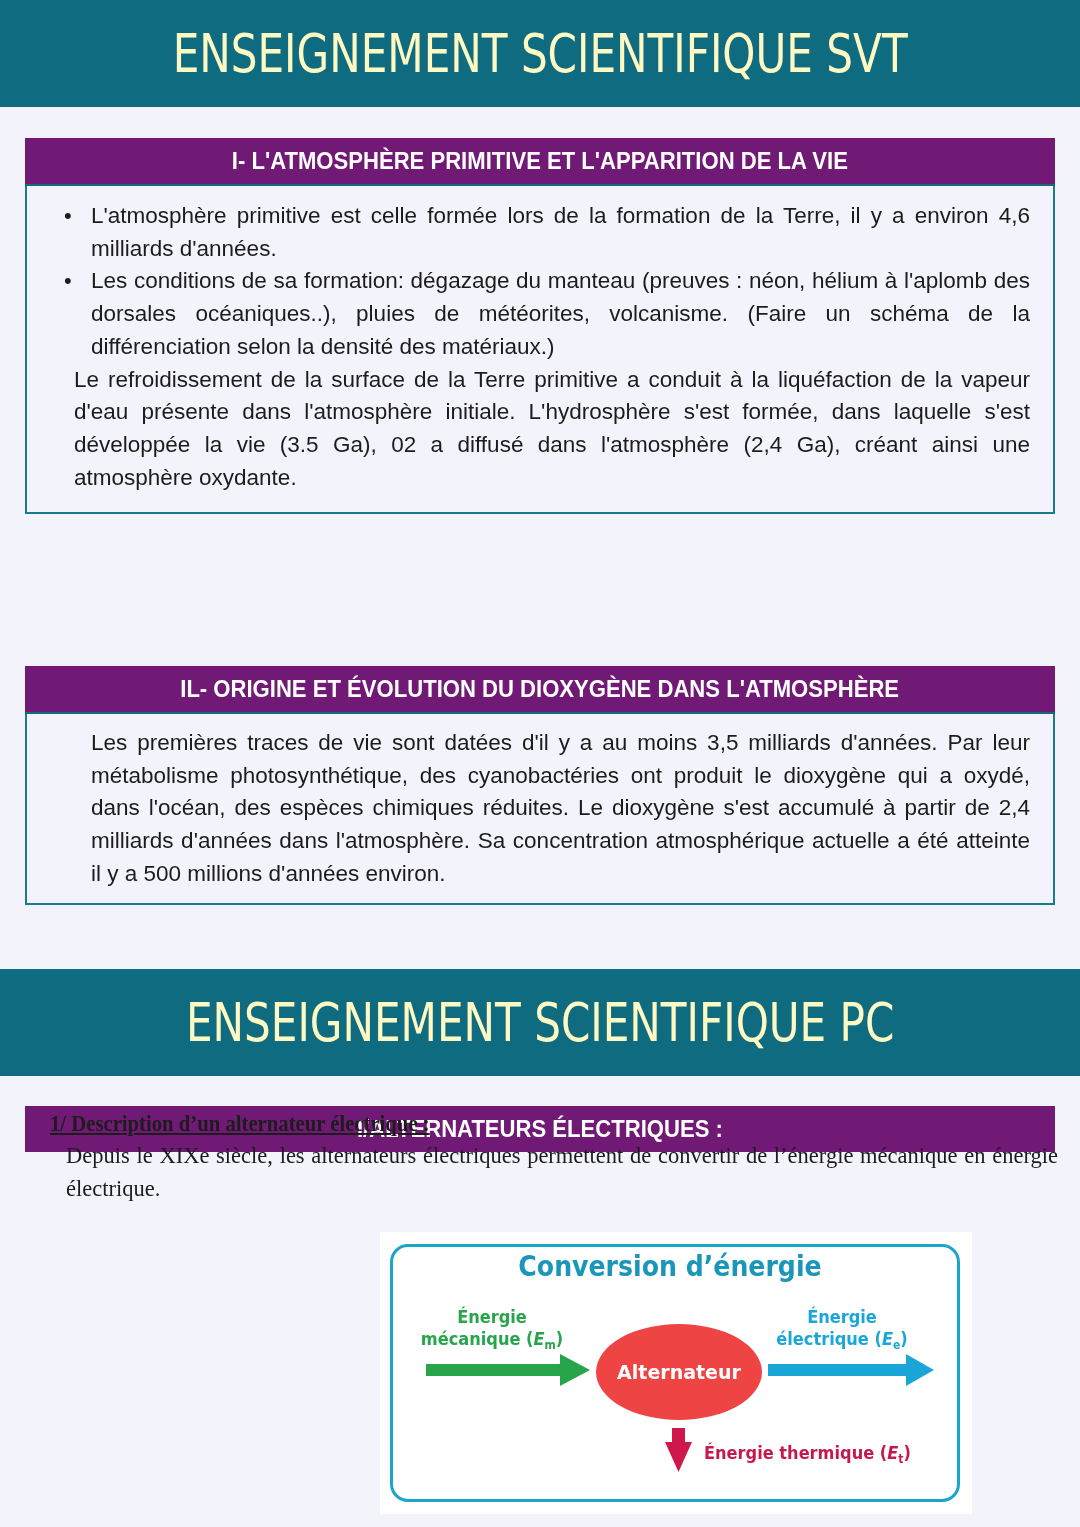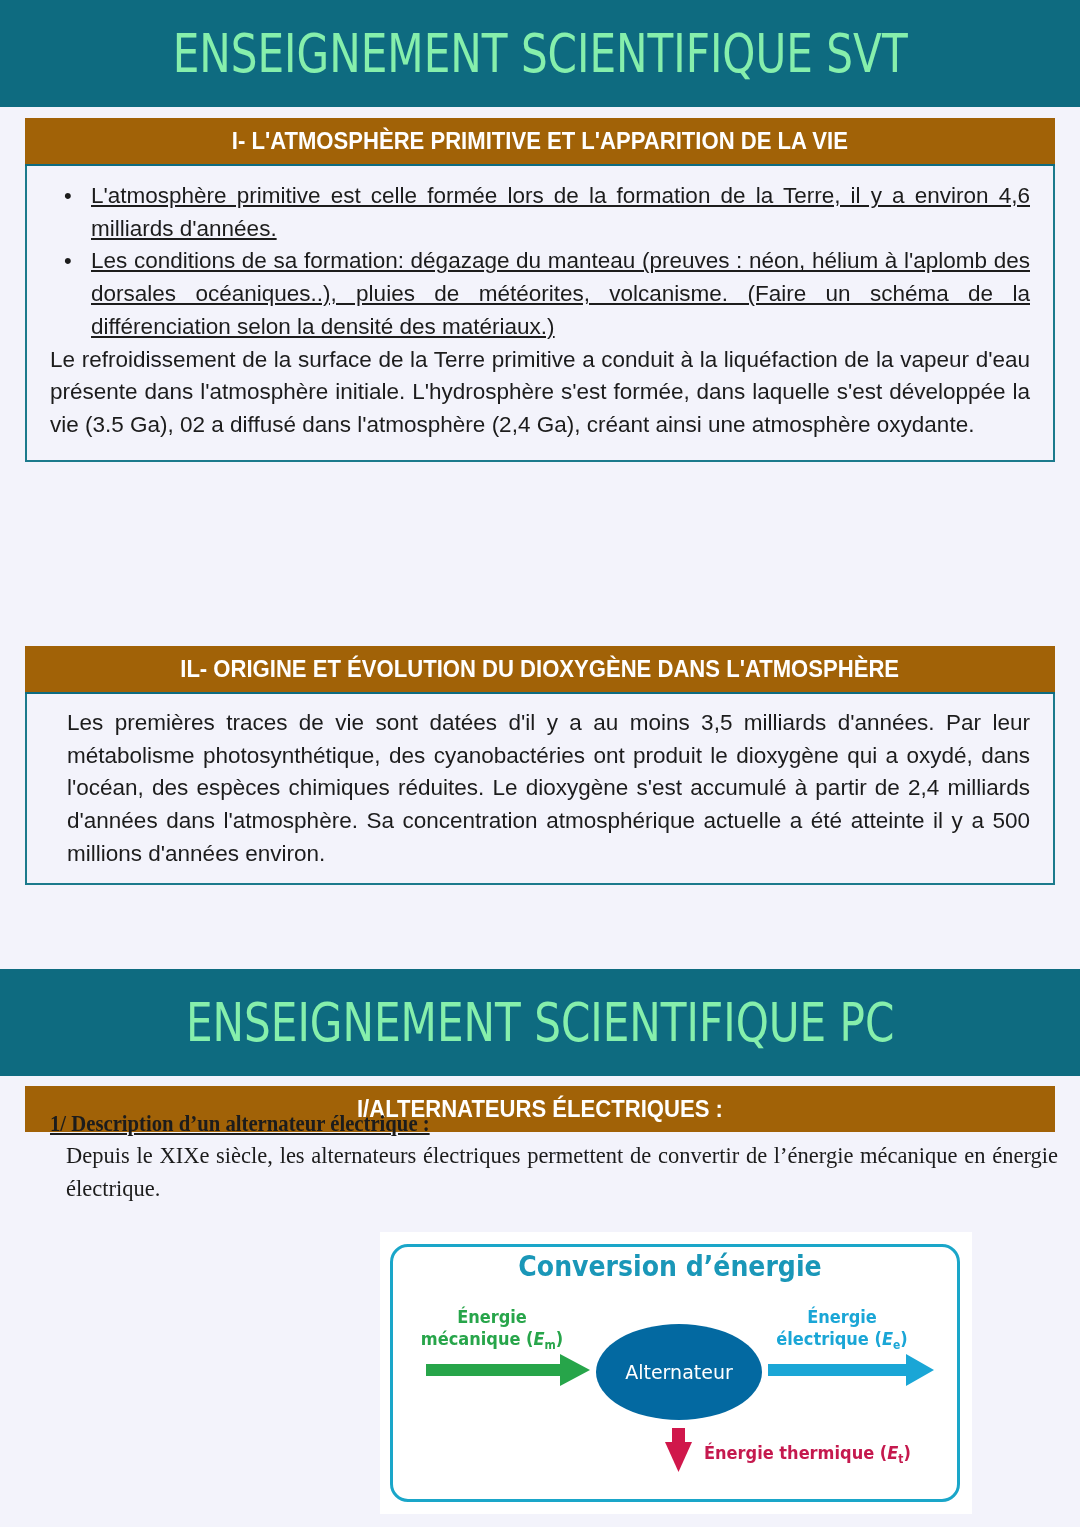--- a/index.html
+++ b/index.html
@@ -1,57 +1,58 @@
 <!DOCTYPE html>
 <html><head>
 <meta charset="utf-8">
 <style>
   * { box-sizing: border-box; margin: 0; padding: 0; }
   html, body { width: 1080px; height: 1527px; background: #f3f3fb; overflow: hidden; }
   body { font-family: "Liberation Sans", "DejaVu Sans", sans-serif; color: #1c1c1c; position: relative; }
 
   .banner {
     position: absolute; left: 0; width: 1080px;
-    background: #0e6b80; color: #86efac;
+    background: #0e6b80; color: #fef9c3;
     display: flex; align-items: center; justify-content: center;
   }
   .banner-title {
     font-family: "DejaVu Sans", sans-serif;
     font-size: 54px; letter-spacing: 0px;
     transform: scaleX(0.78); white-space: nowrap;
     font-weight: normal;
   }
   #banner-svt { top: 0; height: 107px; }
   #banner-pc { top: 969px; height: 107px; }
 
   .section {
     position: absolute; left: 25px; width: 1030px;
   }
   .section-header {
-    background: #a16207; color: #fff;
+    background: #701a75; color: #fff;
     height: 48px; display: flex; align-items: center; justify-content: center;
     border-bottom: 2px solid #0e6b80;
+    margin-top: 20px;
   }
   .section-header span {
     font-family: "Liberation Sans", sans-serif; font-weight: bold;
     font-size: 24px; transform: scaleX(0.92); white-space: nowrap;
   }
   .section-body {
     border: 2px solid #1b7a8c; border-top: none;
     background: #f3f3fb;
     padding: 14px 23px 18px 23px;
     font-size: 22.5px; line-height: 32.7px;
     text-align: justify;
   }
-  .section-body ul { list-style: none; padding-left: 0; text-decoration: underline; }
+  .section-body ul { list-style: none; padding-left: 0; }
   .section-body li { position: relative; padding-left: 41px; }
   .section-body li::before {
     content: "•"; position: absolute; left: 14px; top: 0; font-size: 22px;
   }
-  .para { text-align: justify; }
+  .para { text-align: justify; margin-left: 24px; }
 
   #sec1 { top: 118px; }
   #sec2 { top: 646px; border-radius: 6px; }
   #sec3 { top: 1086px; }
   #sec3 .section-header { border-bottom: none; height: 46px; }
 
   .pc-body {
     position: absolute; left: 50px; width: 992px; top: 1108px;
     font-family: Liberation Serif, serif;
   }
@@ -81,23 +82,23 @@
   }
   .lbl {
     position: absolute; font-family: "DejaVu Sans", sans-serif; font-weight: bold;
     font-size: 18px; line-height: 22px; text-align: center; transform: scaleX(0.9);
   }
   .lbl-mech { left: 32px; top: 74px; width: 160px; color: #27a54a; }
   .lbl-elec { left: 382px; top: 74px; width: 160px; color: #1aa6d6; }
   .lbl-therm { left: 312px; top: 210px; width: 240px; color: #c5194e; text-align: left; }
   .ellipse {
     position: absolute; left: 216px; top: 92px; width: 166px; height: 96px;
-    background: #0369a1; border-radius: 50%;
+    background: #ef4444; border-radius: 50%;
     display: flex; align-items: center; justify-content: center;
-    color: #fff; font-weight: normal; font-size: 19px; font-family: "DejaVu Sans", sans-serif;
+    color: #fff; font-weight: bold; font-size: 19px; font-family: "DejaVu Sans", sans-serif;
   }
   sub { font-size: 12px; vertical-align: -4px; }
   .ital { font-style: italic; }
 </style>
 </head>
 <body>
 
 <header class="banner" id="banner-svt">
   <h1 class="banner-title">ENSEIGNEMENT SCIENTIFIQUE SVT</h1>
 </header>

